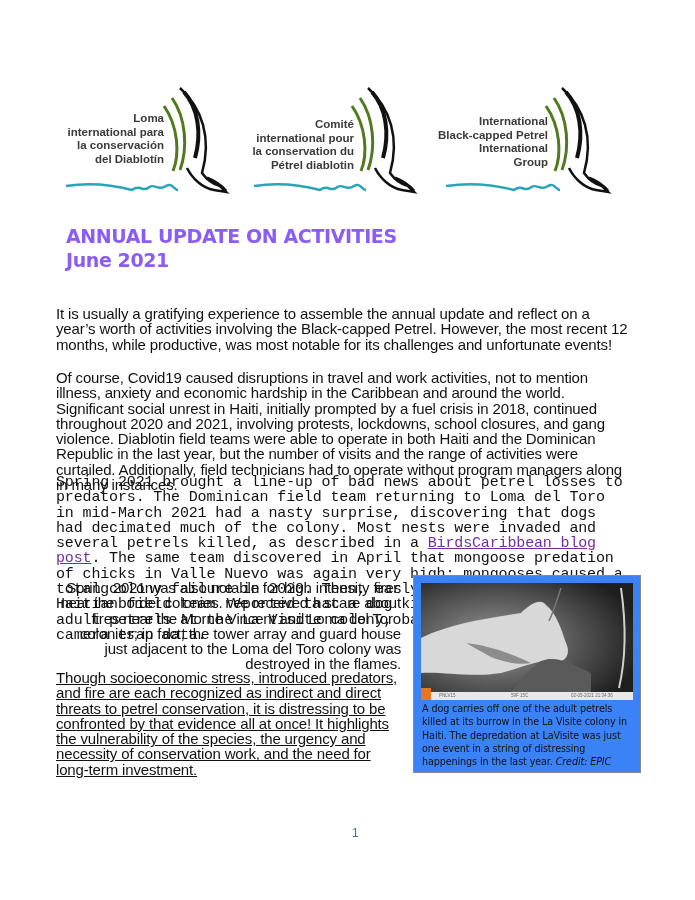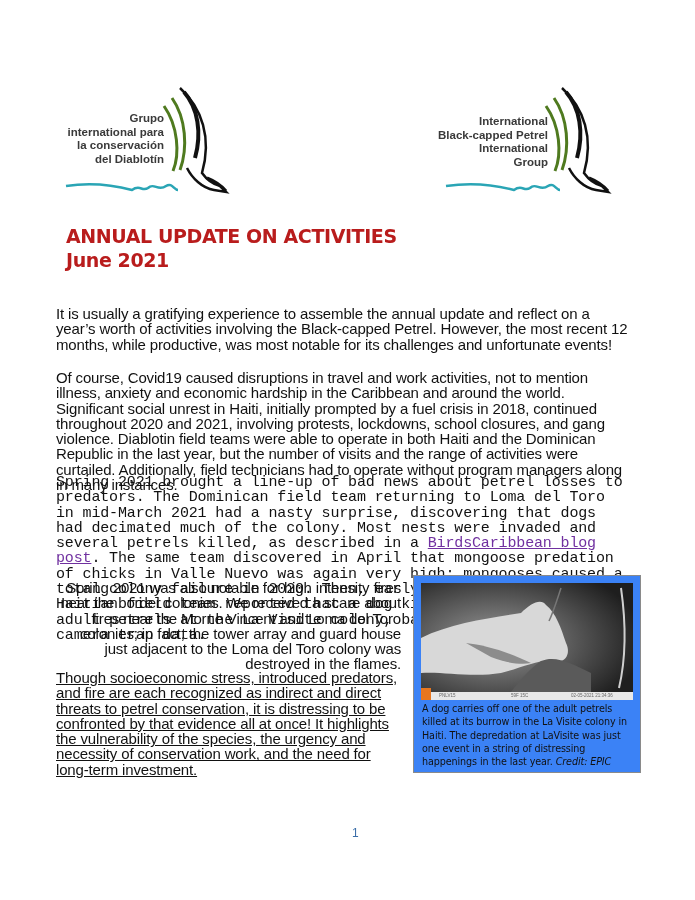--- a/index.html
+++ b/index.html
@@ -10,21 +10,21 @@
   
   .logos { position: absolute; left: 62px; top: 78px; width: 590px; height: 125px; }
   .logo { position: absolute; top: 0; width: 200px; height: 125px; }
   .logo svg { position: absolute; left: 0; top: 0; }
   .logo-text { position: absolute; font-family: "Liberation Sans", sans-serif; font-weight: bold;
                font-size: 11.5px; line-height: 13.5px; color: #3a3a3a; text-align: right; }
   .logo-text div { white-space: nowrap; }
 
   
   .title { position: absolute; left: 66px; top: 224px; font-family: "DejaVu Sans", sans-serif;
-           font-weight: bold; color: #b91c1c; font-size: 19px; line-height: 24px; letter-spacing: -0.4px; }
+           font-weight: bold; color: #8b5cf6; font-size: 19px; line-height: 24px; letter-spacing: -0.4px; }
   .title div { white-space: nowrap; }
 
   
   .para { position: absolute; left: 56px; font-family: "Liberation Sans", sans-serif;
           font-size: 15px; line-height: 15.3px; color: #111; letter-spacing: -0.15px; }
   .para.full { width: 575px; }
   .para.half { width: 345px; }
   .link { color: #7030a0; text-decoration: underline; }
 
   
@@ -53,27 +53,43 @@
     <div class="logo" style="left:0px;">
       <svg width="200" height="125" viewBox="0 0 200 125">
         <path d="M118 10 C140 30 150 60 140 95 C 145 102 150 106 158 108 L164 114 L152 112 C140 110 130 100 125 90" fill="none" stroke="#111" stroke-width="2.5"></path>
         <path d="M122 14 C136 30 140 55 133 80" fill="none" stroke="#111" stroke-width="4"></path>
         <path d="M145 100 C150 102 158 106 164 113" fill="none" stroke="#111" stroke-width="3"></path>
         <path d="M110 20 C124 40 126 70 118 92" fill="none" stroke="#4f7a1f" stroke-width="3"></path>
         <path d="M102 28 C116 48 118 76 111 93" fill="none" stroke="#4f7a1f" stroke-width="3"></path>
         <path d="M4 108 C30 104 55 108 70 112 C78 106 80 114 86 110 C 92 104 96 114 104 108 C110 104 112 112 116 112" fill="none" stroke="#2aa5b5" stroke-width="2.5"></path>
       </svg>
       <div class="logo-text" style="right:98px; top:34px;">
-        <div>Grupo</div>
+        <div>Loma</div>
         <div>international para</div>
         <div>la conservación</div>
         <div>del Diablotín</div>
       </div>
     </div>
 
+    <div class="logo" style="left:188px;">
+      <svg width="200" height="125" viewBox="0 0 200 125">
+        <path d="M118 10 C140 30 150 60 140 95 C 145 102 150 106 158 108 L164 114 L152 112 C140 110 130 100 125 90" fill="none" stroke="#111" stroke-width="2.5"></path>
+        <path d="M122 14 C136 30 140 55 133 80" fill="none" stroke="#111" stroke-width="4"></path>
+        <path d="M145 100 C150 102 158 106 164 113" fill="none" stroke="#111" stroke-width="3"></path>
+        <path d="M110 20 C124 40 126 70 118 92" fill="none" stroke="#4f7a1f" stroke-width="3"></path>
+        <path d="M102 28 C116 48 118 76 111 93" fill="none" stroke="#4f7a1f" stroke-width="3"></path>
+        <path d="M4 108 C30 104 55 108 70 112 C78 106 80 114 86 110 C 92 104 96 114 104 108 C110 104 112 112 116 112" fill="none" stroke="#2aa5b5" stroke-width="2.5"></path>
+      </svg>
+      <div class="logo-text" style="right:96px; top:40px;">
+        <div>Comité</div>
+        <div>international pour</div>
+        <div>la conservation du</div>
+        <div>Pétrel diablotin</div>
+      </div>
+    </div>
 
     <div class="logo" style="left:372px;">
       <svg width="200" height="125" viewBox="0 0 200 125">
         <path d="M128 10 C150 30 160 60 150 95 C 155 102 160 106 168 108 L174 114 L162 112 C150 110 140 100 135 90" fill="none" stroke="#111" stroke-width="2.5"></path>
         <path d="M132 14 C146 30 150 55 143 80" fill="none" stroke="#111" stroke-width="4"></path>
         <path d="M155 100 C160 102 168 106 174 113" fill="none" stroke="#111" stroke-width="3"></path>
         <path d="M120 20 C134 40 136 70 128 92" fill="none" stroke="#4f7a1f" stroke-width="3"></path>
         <path d="M112 28 C126 48 128 76 121 93" fill="none" stroke="#4f7a1f" stroke-width="3"></path>
         <path d="M12 108 C40 104 65 108 80 112 C88 106 90 114 96 110 C 102 104 106 114 114 108 C120 104 122 112 126 112" fill="none" stroke="#2aa5b5" stroke-width="2.5"></path>
       </svg>

